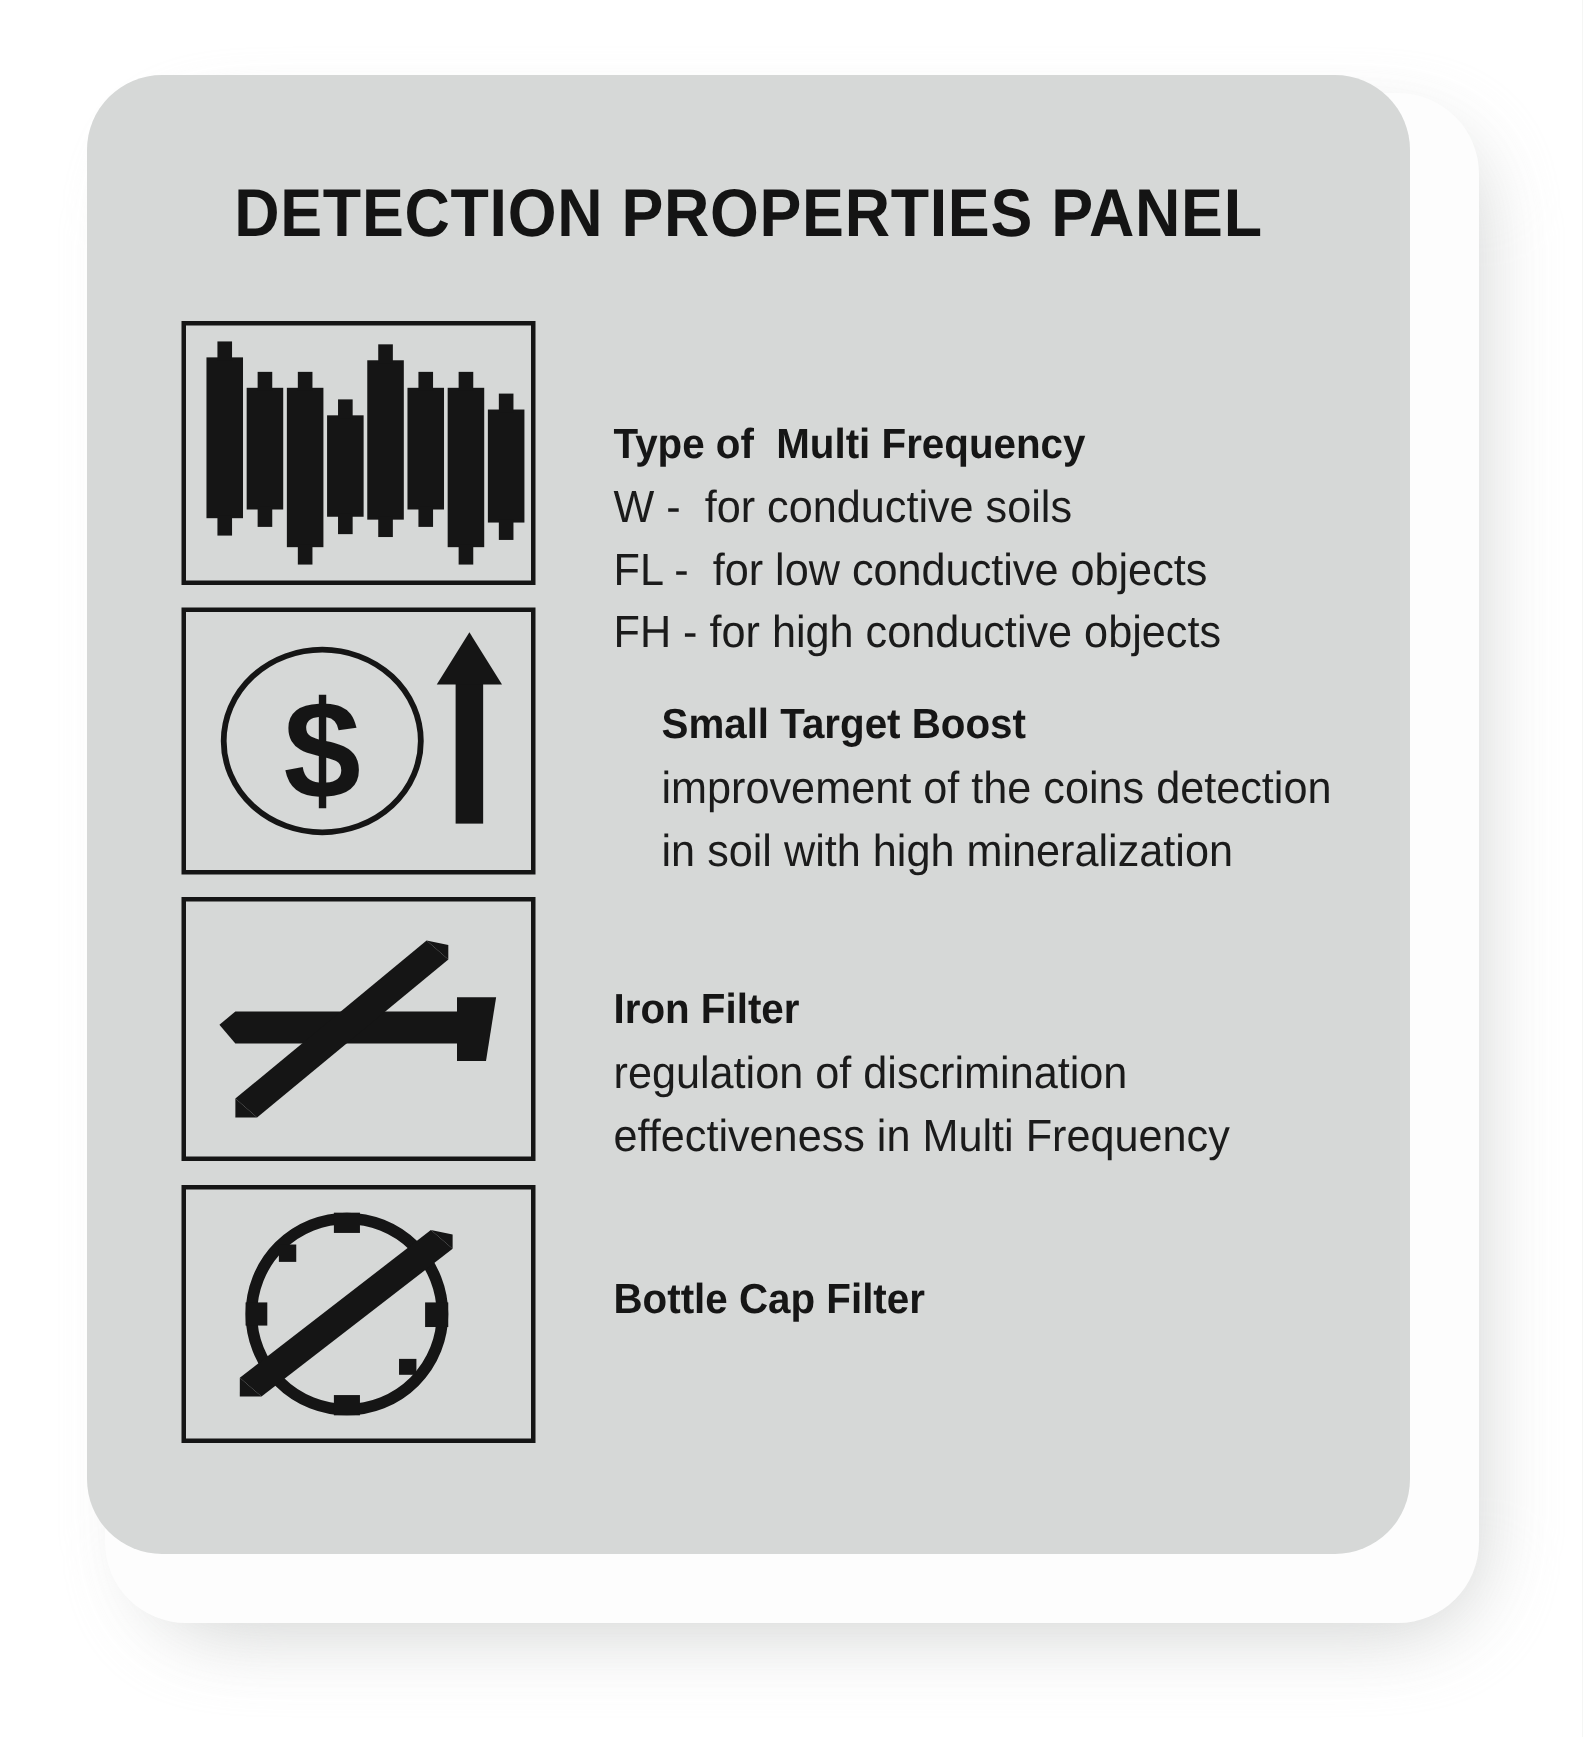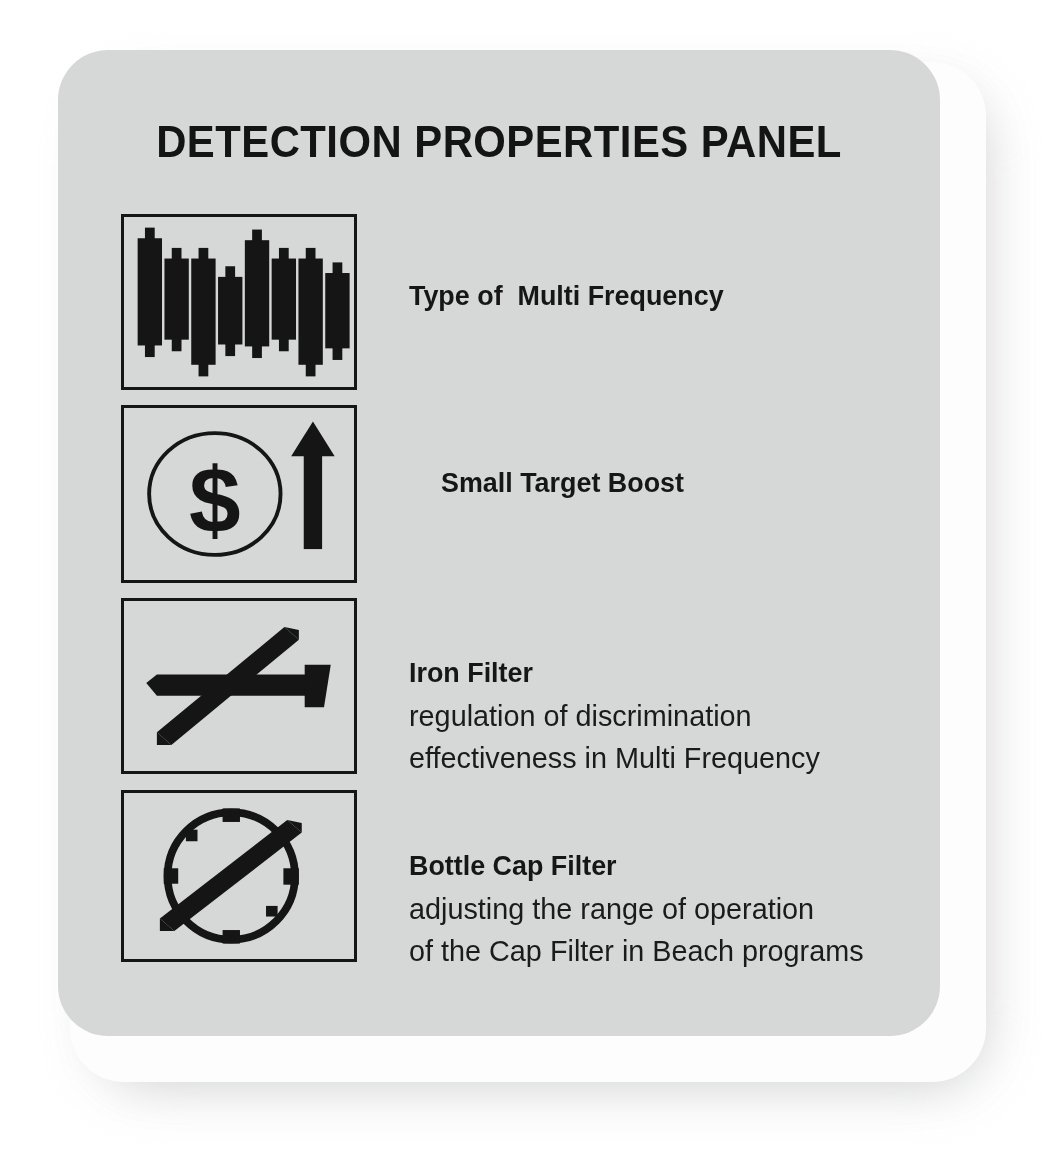--- a/index.html
+++ b/index.html
@@ -164,36 +164,45 @@
             <rect x="186.5" y="32" width="10" height="13"></rect>
             <rect x="186.5" y="151" width="10" height="14"></rect>
             <rect x="206.5" y="58" width="25" height="78"></rect>
             <rect x="214" y="47" width="10" height="13"></rect>
             <rect x="214" y="134" width="10" height="14"></rect>
           </g>
         </svg>
     </div>
     <div class="text-col">
       <div class="row-heading">Type of  Multi Frequency</div>
+      <div class="row-lines">
+        <div class="row-line">W -  for conductive soils</div>
+        <div class="row-line">FL -  for low conductive objects</div>
+        <div class="row-line">FH - for high conductive objects</div>
+      </div>
     </div>
   </div>
 
   <div class="row" id="row-1">
     <div class="icon-box">
       <svg viewBox="0 0 236 178" aria-hidden="true">
         <ellipse cx="93" cy="89" rx="68" ry="63" fill="none" stroke="#151515" stroke-width="4"></ellipse>
         <text x="93" y="128" font-family="'Liberation Sans', sans-serif" font-size="96" font-weight="700" fill="#151515" text-anchor="middle">$</text>
         <g fill="#151515">
           <rect x="185" y="36" width="19" height="110"></rect>
           <polygon points="194.5,14 217,50 172,50"></polygon>
         </g>
       </svg>
     </div>
     <div class="text-col">
       <div class="row-heading">Small Target Boost</div>
+      <div class="row-lines">
+        <div class="row-line">improvement of the coins detection</div>
+        <div class="row-line">in soil with high mineralization</div>
+      </div>
     </div>
   </div>
 
   <div class="row" id="row-2">
     <div class="icon-box">
       <svg viewBox="0 0 236 176" aria-hidden="true">
         <g fill="#151515">
 
           <polygon points="22,85 33,76 193,76 193,98 33,98"></polygon>
 
@@ -227,20 +236,16 @@
           <rect x="146" y="117" width="12" height="11"></rect>
 
           <polygon points="36,130 168,28 183,41 51,143"></polygon>
           <polygon points="168,28 183,31 183,41"></polygon>
           <polygon points="36,130 36,143 51,143"></polygon>
         </g>
       </svg>
     </div>
     <div class="text-col">
       <div class="row-heading">Bottle Cap Filter</div>
-      <div class="row-lines">
-        <div class="row-line">adjusting the range of operation</div>
-        <div class="row-line">of the Cap Filter in Beach programs</div>
-      </div>
     </div>
   </div>
 
 </div>
 
 </body></html>

